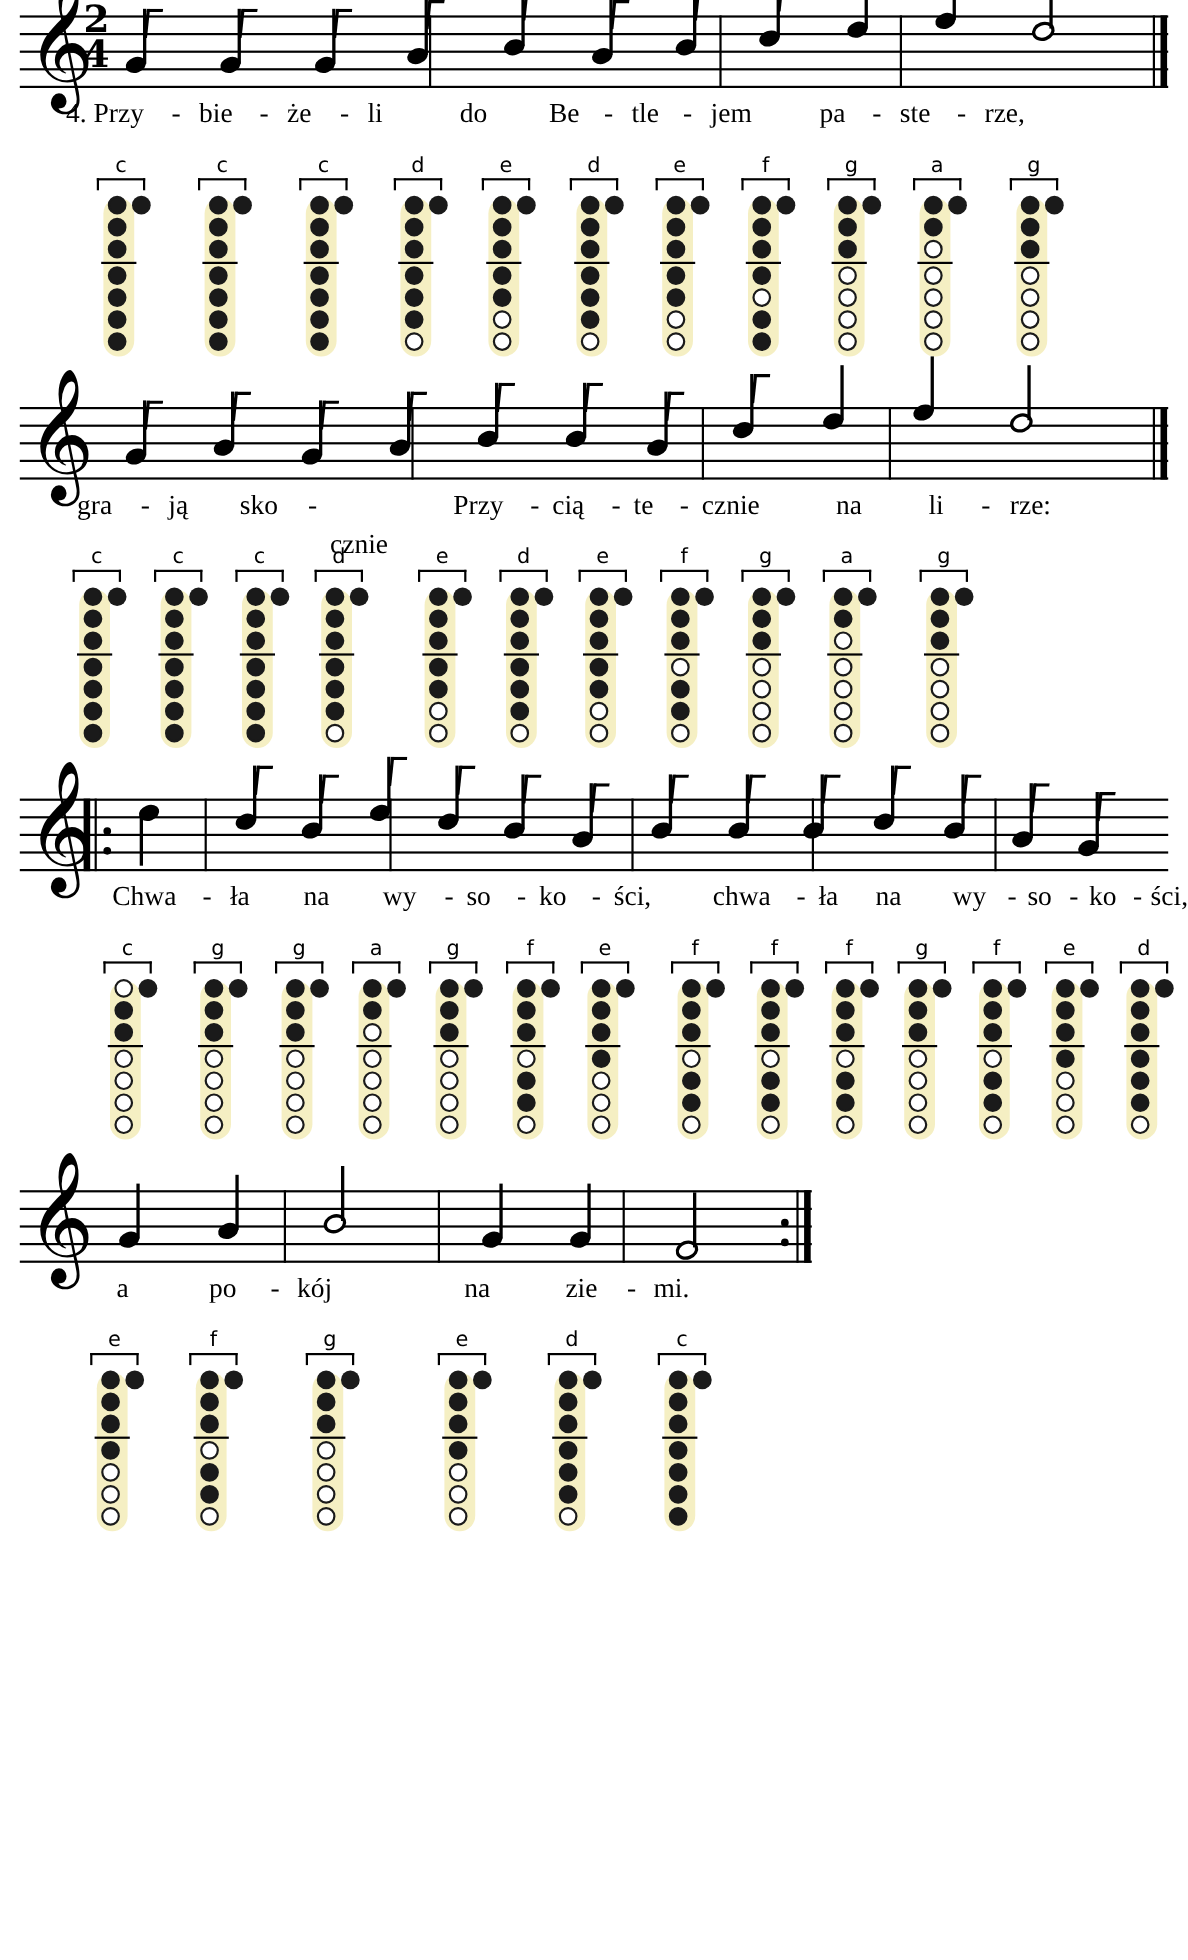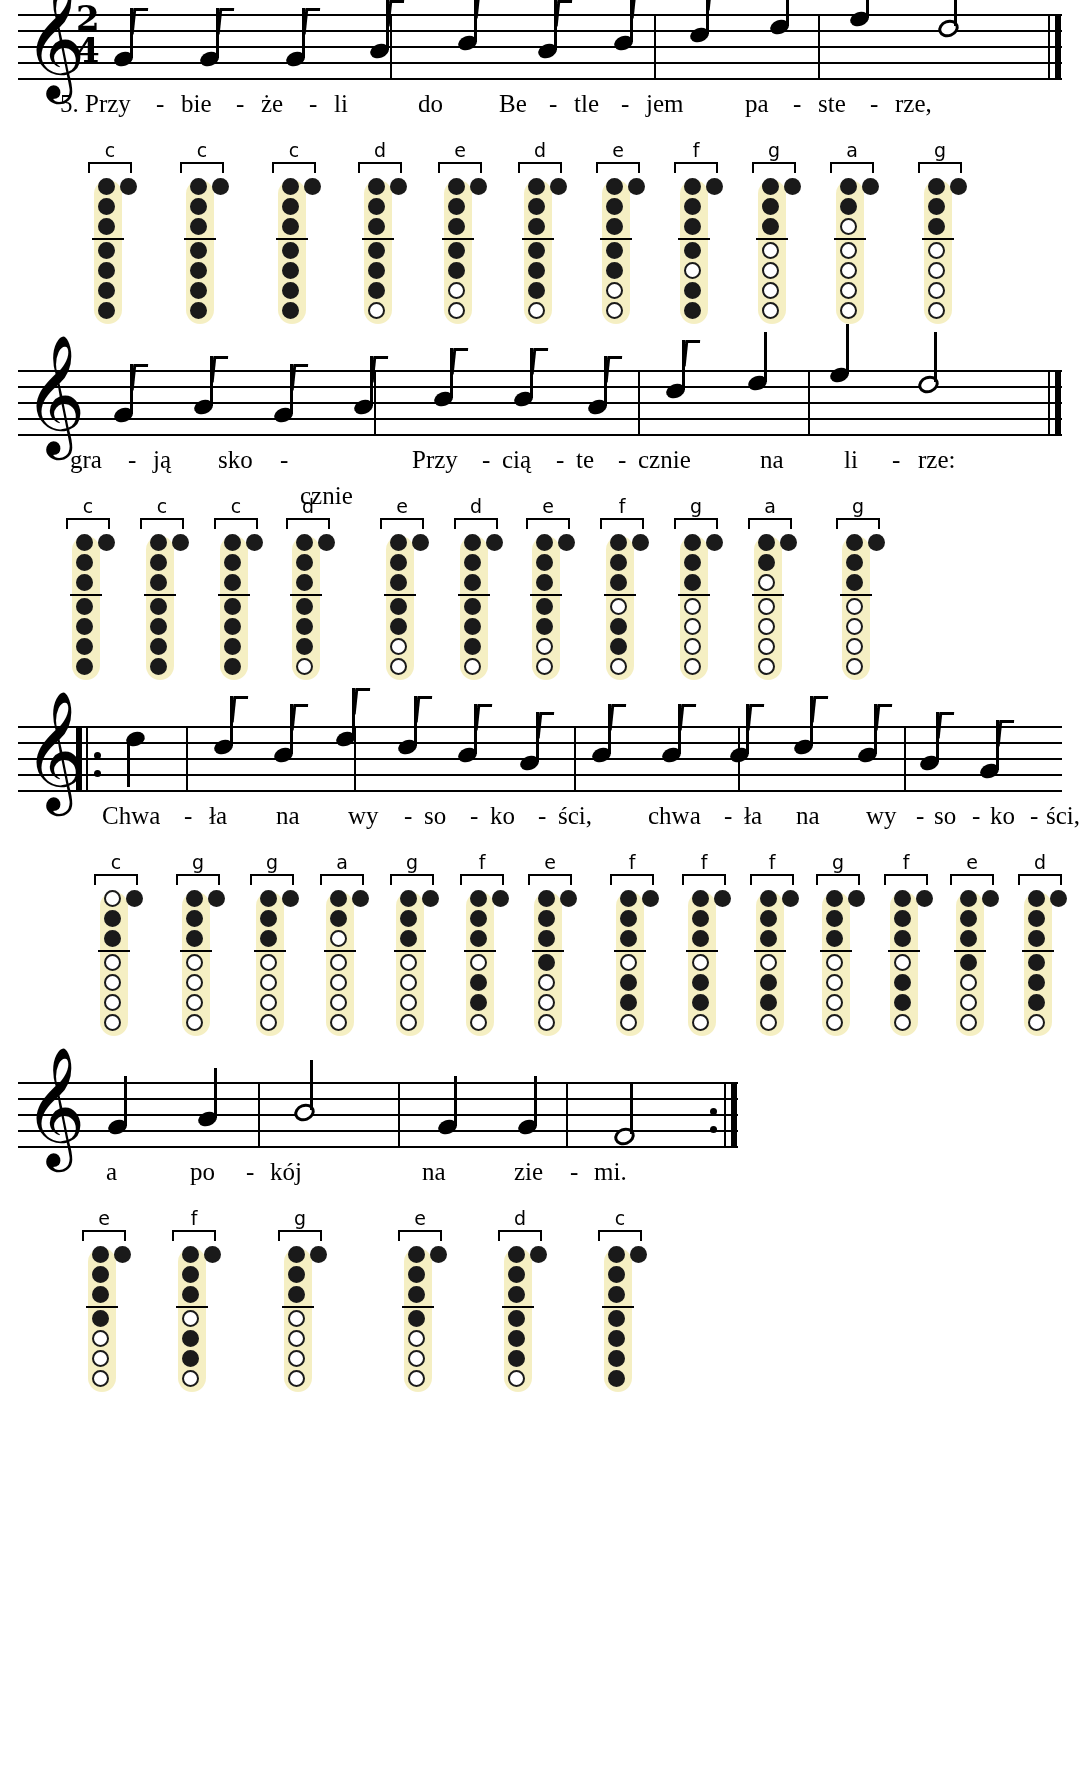--- a/index.html
+++ b/index.html
@@ -130,21 +130,21 @@
           <div class="note" style="left: 920px; top: 0px;">
             <div class="head open" style="top: 20px; left: 0px;"></div>
             <div class="stem" style="left: 16px; top: -24px; height: 50px;"></div>
           </div>
           <div class="endbar" style="left: 1028px;">
             <div class="thin" style="left: 2px;"></div>
             <div class="thick" style="left: 9px;"></div>
           </div>
         </div>
         <div class="lyrics">
-          <span class="lyric" style="left: 42px;">5. Przy</span>
+          <span class="lyric" style="left: 42px;">4. Przy</span>
           <span class="lyric" style="left: 138px;">-</span>
           <span class="lyric" style="left: 163px;">bie</span>
           <span class="lyric" style="left: 218px;">-</span>
           <span class="lyric" style="left: 243px;">że</span>
           <span class="lyric" style="left: 291px;">-</span>
           <span class="lyric" style="left: 316px;">li</span>
           <span class="lyric" style="left: 400px;">do</span>
           <span class="lyric" style="left: 481px;">Be</span>
           <span class="lyric" style="left: 531px;">-</span>
           <span class="lyric" style="left: 556px;">tle</span>

